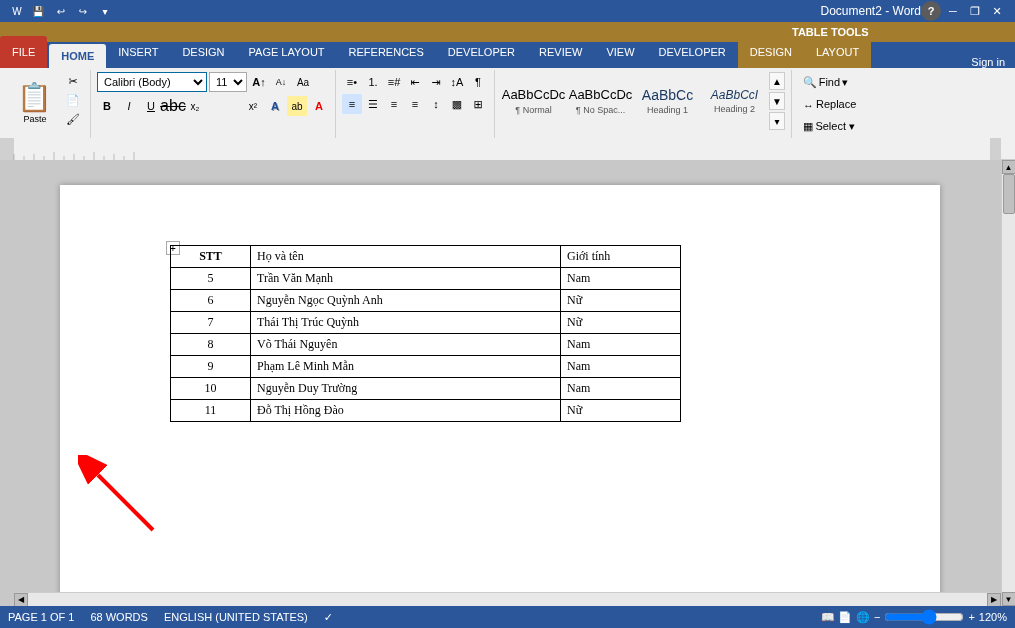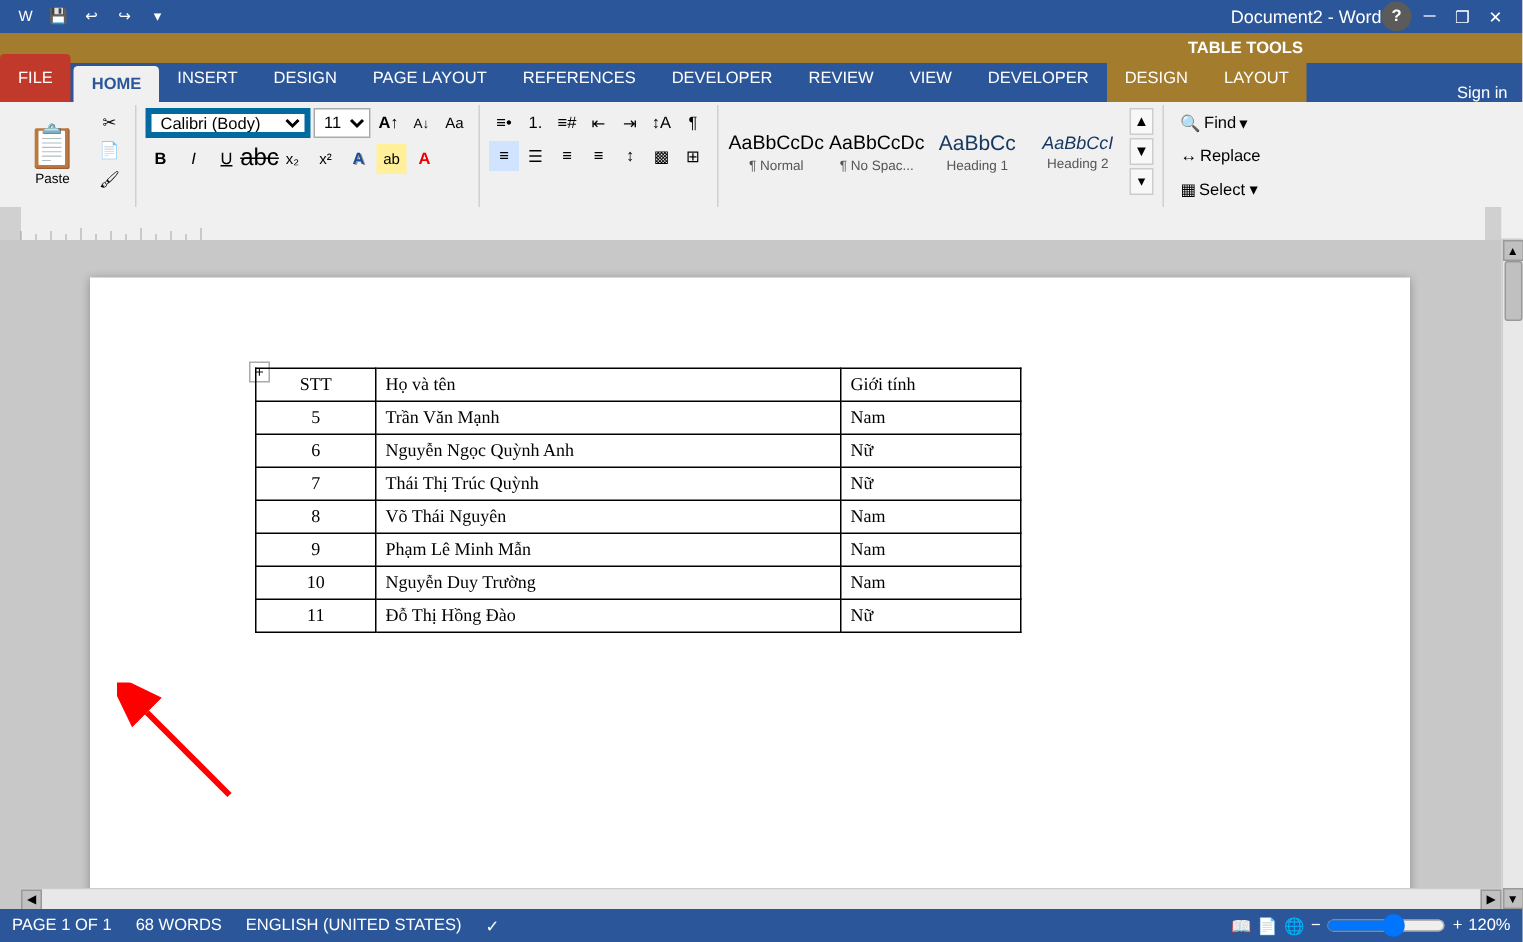--- a/index.html
+++ b/index.html
@@ -125,21 +125,21 @@
     .clipboard-small-btns { display: flex; flex-direction: column; gap: 1px; }
     .small-ribbon-btn {
       width: 22px; height: 18px;
       display: flex; align-items: center; justify-content: center;
       cursor: pointer; border: 1px solid transparent; font-size: 11px;
     }
 
     
     .font-row { display: flex; align-items: center; gap: 2px; margin-bottom: 2px; }
     .font-select {
-      height: 20px; font-size: 11px; border: 4px solid #0369a1;
+      height: 20px; font-size: 11px; border: 1px solid #0369a1;
       background: white; padding: 0 2px; width: 110px; cursor: pointer;
     }
     .font-size-select {
       height: 20px; font-size: 11px; border: 1px solid #aaa;
       background: white; padding: 0 2px; width: 38px; cursor: pointer;
     }
     .icon-btn {
       width: 20px; height: 20px;
       display: flex; align-items: center; justify-content: center;
       border: 1px solid transparent; cursor: pointer; font-size: 11px;
@@ -369,21 +369,21 @@
         <div class="icon-btn" style="font-weight:bold;">A↑</div>
         <div class="icon-btn" style="font-size:9px;">A↓</div>
         <div class="icon-btn" style="font-size:10px;">Aa</div>
       </div>
       <div class="font-row">
         <div class="icon-btn bold-btn">B</div>
         <div class="icon-btn italic-btn">I</div>
         <div class="icon-btn underline-btn">U</div>
         <div class="icon-btn" style="text-decoration:line-through;font-size:16px;">abc</div>
         <div class="icon-btn" style="font-size:10px;">x₂</div>
-        <div class="icon-btn" style="font-size:10px;">x²</div>
+        <div class="icon-btn" style="font-size:10px;margin-left:36px;">x²</div>
         <div class="icon-btn" style="color:#1a4fa0;font-weight:bold;text-shadow:1px 1px #999;">A</div>
         <div class="icon-btn" style="background:#fff099;font-size:10px;">ab</div>
         <div class="icon-btn" style="color:#e00;font-weight:bold;">A</div>
       </div>
     </div>
     <div class="ribbon-group-label">Font</div>
   </div>
 
   <div class="ribbon-group">
     <div class="ribbon-group-content" style="flex-direction:column; gap:2px;">
@@ -484,21 +484,21 @@
 
 <div class="doc-area">
 
   <div class="page">
 
     <div class="table-handle">+</div>
 
     <table class="doc-table">
       <thead>
         <tr>
-          <td class="col-stt" style="font-weight:normal;">STT</td>
+          <td class="col-stt" style="font-weight:bold;">STT</td>
           <td class="col-name">Họ và tên</td>
           <td class="col-gender">Giới tính</td>
         </tr>
       </thead>
       <tbody id="table-body">
       <tr>
             <td class="col-stt">5</td>
             <td class="col-name">Trần Văn Mạnh</td>
             <td class="col-gender">Nam</td>
           </tr>

